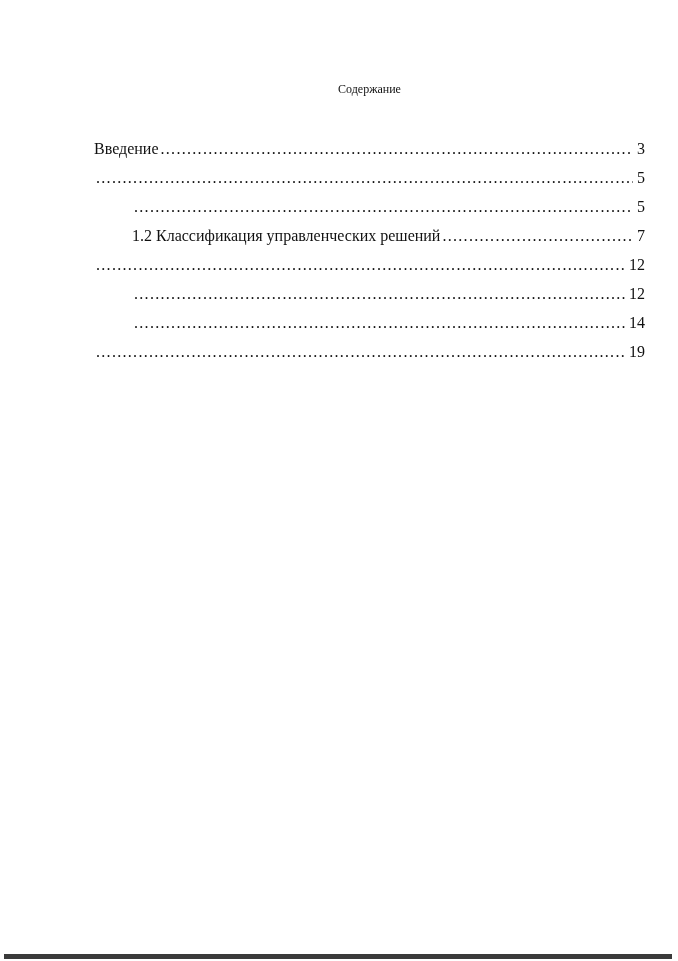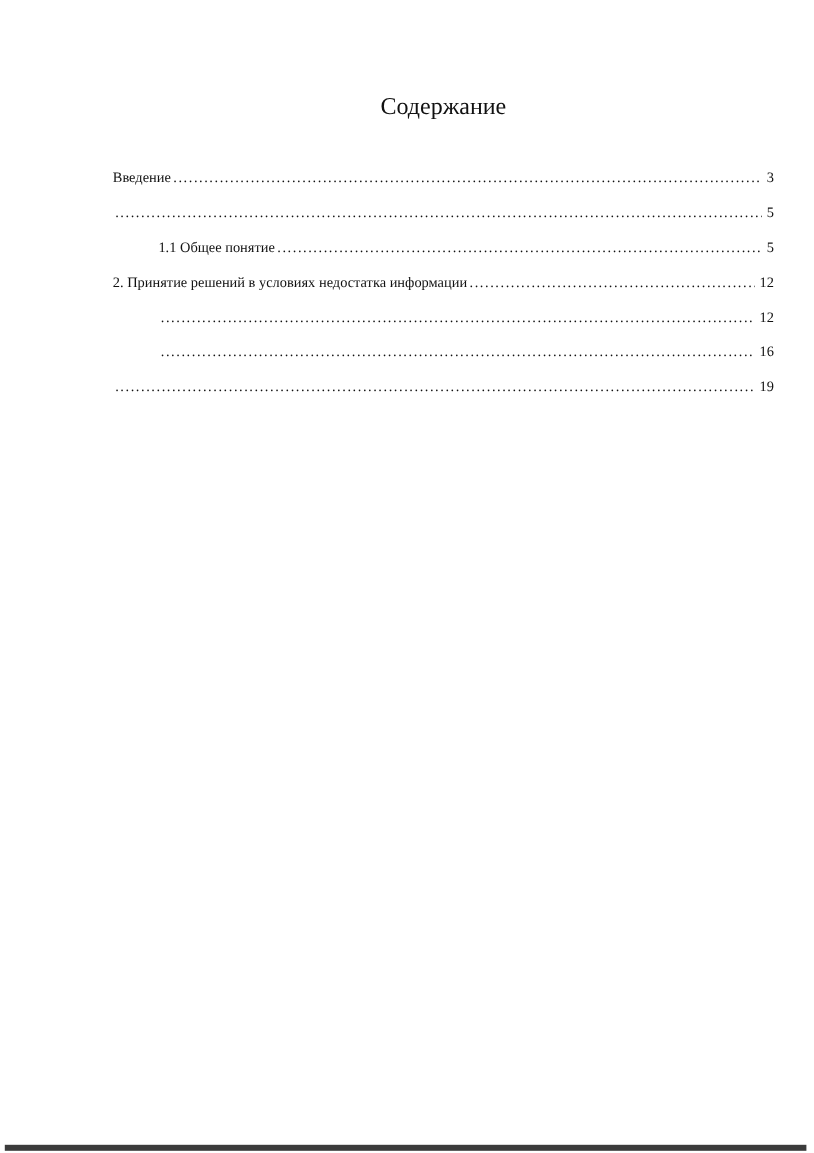--- a/index.html
+++ b/index.html
@@ -19,37 +19,37 @@
     height: 961px;
     background: var(--page-bg);
     overflow: hidden;
   }
   .doc-title {
     position: absolute;
     top: 79px;
     left: 94px;
     right: 33px;
     text-align: center;
-    font-size: 20px;
+    font-size: 12px;
     font-weight: normal;
     line-height: 20px;
     color: var(--text-color);
   }
   .toc {
     position: absolute;
     top: 134px;
     left: 94px;
     right: 33px;
   }
   .toc-row {
     display: flex;
     align-items: center;
     height: 29px;
     line-height: 29px;
-    font-size: 12px;
+    font-size: 16px;
     white-space: nowrap;
   }
   .toc-row.level-1 { padding-left: 38px; }
   .toc-label { flex: 0 0 auto; }
   .toc-dots {
     flex: 1 1 auto;
     overflow: hidden;
     white-space: nowrap;
     letter-spacing: 1.3px;
     margin-left: 2px;
@@ -84,40 +84,43 @@
     <span class="toc-dots"></span>
     <span class="toc-page">3</span>
   </div>
 
   <div class="toc-row">
     <span class="toc-dots"></span>
     <span class="toc-page">5</span>
   </div>
 
   <div class="toc-row level-1">
-    <span class="toc-label">1.1 Общее понятие</span>
     <span class="toc-dots"></span>
     <span class="toc-page">5</span>
   </div>
 
+  <div class="toc-row level-1">
+    <span class="toc-label">1.2 Классификация управленческих решений</span>
+    <span class="toc-dots"></span>
+    <span class="toc-page">7</span>
+  </div>
 
   <div class="toc-row">
-    <span class="toc-label">2. Принятие решений в условиях недостатка информации</span>
     <span class="toc-dots"></span>
     <span class="toc-page">12</span>
   </div>
 
   <div class="toc-row level-1">
     <span class="toc-dots"></span>
     <span class="toc-page">12</span>
   </div>
 
   <div class="toc-row level-1">
     <span class="toc-dots"></span>
-    <span class="toc-page">16</span>
+    <span class="toc-page">14</span>
   </div>
 
 
   <div class="toc-row">
     <span class="toc-dots"></span>
     <span class="toc-page">19</span>
   </div>
 </div>
 
   <div class="bottom-bar"></div>

